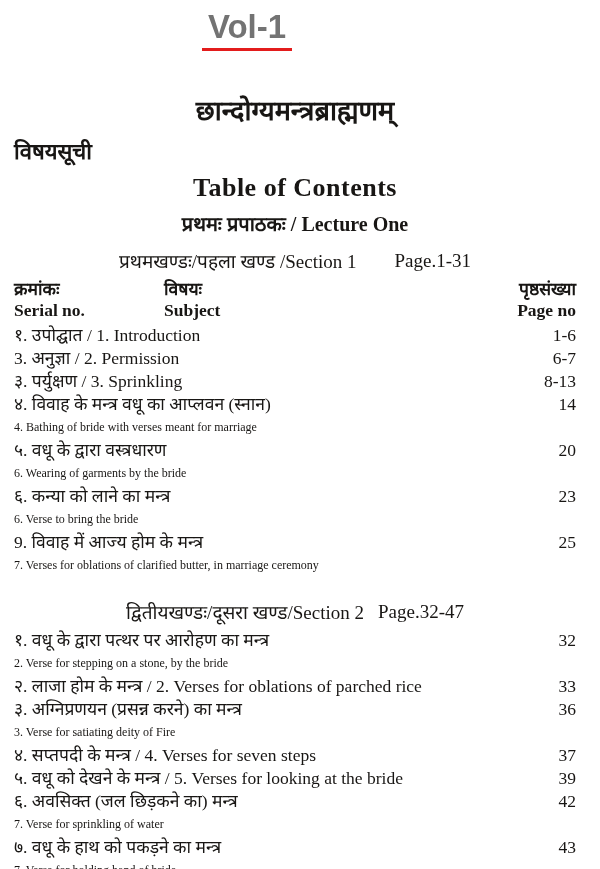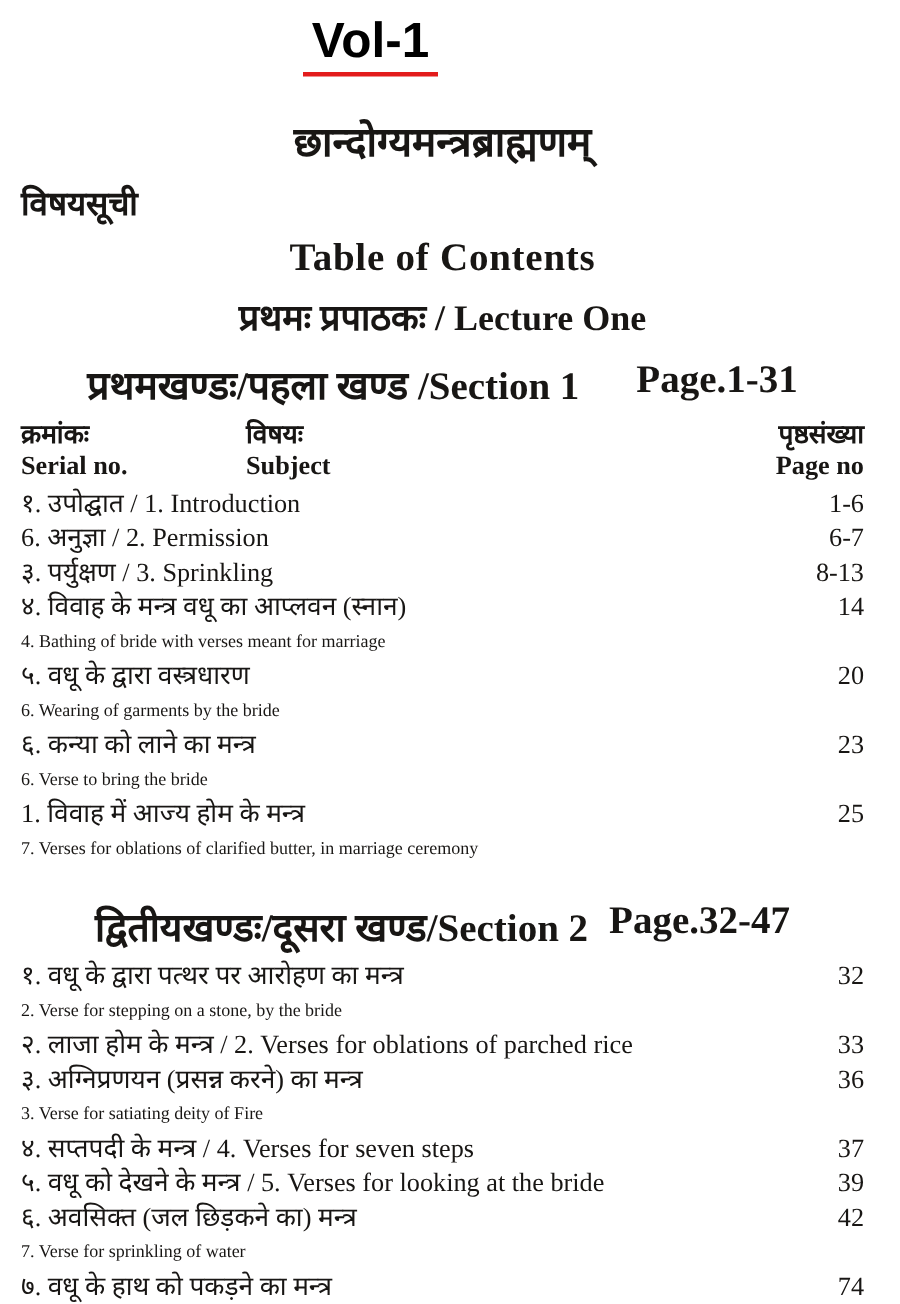--- a/index.html
+++ b/index.html
@@ -15,23 +15,23 @@
     width: 600px;
     height: 869px;
     box-sizing: border-box;
     padding: 6px 24px 0 14px;
   }
   .vol-label {
     text-align: center;
     font-family: "Liberation Sans", "DejaVu Sans", sans-serif;
     font-size: 33px;
     font-weight: bold;
-    color: #000000;
+    color: #737373;
     margin-top: 2px;
-    margin-bottom: 28px;
+    margin-bottom: 44px;
   }
   .vol-label span {
     display: inline-block;
     border-bottom: 3px solid #e31c1c;
     padding: 0 6px 2px 6px;
     transform: translateX(-48px);
   }
   .title-dev {
     text-align: center;
     font-size: 27px;
@@ -46,30 +46,30 @@
   }
   .toc-title {
     text-align: center;
     font-size: 26px;
     font-weight: bold;
     margin-top: 8px;
     letter-spacing: 0.5px;
   }
   .lecture-heading {
     text-align: center;
-    font-size: 24px;
+    font-size: 20px;
     font-weight: bold;
     margin-top: 7px;
   }
   .section-heading {
     display: flex;
     justify-content: center;
-    align-items: flex-start;
-    font-size: 26px;
-    font-weight: bold;
+    align-items: center;
+    font-size: 19px;
+    font-weight: normal;
     margin-top: 11px;
   }
   .section-heading .range { margin-left: 38px; }
   .section-heading.second { margin-top: 22px; margin-bottom: 4px; }
   .section-heading.second .range { margin-left: 14px; }
   .col-headers { margin-top: 5px; }
   .col-row {
     display: flex;
     font-weight: bold;
     font-size: 17.5px;
@@ -123,21 +123,21 @@
       <span class="col-page">Page no</span>
     </div>
   </div>
 
   <div class="toc">
     <div class="row">
       <span class="row-text">१. उपोद्घात / 1. Introduction</span>
       <span class="row-page">1-6</span>
     </div>
     <div class="row">
-      <span class="row-text">6. अनुज्ञा / 2. Permission</span>
+      <span class="row-text">3. अनुज्ञा / 2. Permission</span>
       <span class="row-page">6-7</span>
     </div>
     <div class="row">
       <span class="row-text">३. पर्युक्षण / 3. Sprinkling</span>
       <span class="row-page">8-13</span>
     </div>
     <div class="row">
       <span class="row-text">४. विवाह के मन्त्र वधू का आप्लवन (स्नान)</span>
       <span class="row-page">14</span>
     </div>
@@ -146,21 +146,21 @@
       <span class="row-text">५. वधू के द्वारा वस्त्रधारण</span>
       <span class="row-page">20</span>
     </div>
     <div class="row-cont">6. Wearing of garments by the bride</div>
     <div class="row">
       <span class="row-text">६. कन्या को लाने का मन्त्र</span>
       <span class="row-page">23</span>
     </div>
     <div class="row-cont">6. Verse to bring the bride</div>
     <div class="row">
-      <span class="row-text">1. विवाह में आज्य होम के मन्त्र</span>
+      <span class="row-text">9. विवाह में आज्य होम के मन्त्र</span>
       <span class="row-page">25</span>
     </div>
     <div class="row-cont">7. Verses for oblations of clarified butter, in marriage ceremony</div>
   </div>
 
   <div class="section-heading second">
     <span>द्वितीयखण्डः/दूसरा खण्ड/Section 2</span>
     <span class="range">Page.32-47</span>
   </div>
 
@@ -187,18 +187,18 @@
       <span class="row-text">५. वधू को देखने के मन्त्र / 5. Verses for looking at the bride</span>
       <span class="row-page">39</span>
     </div>
     <div class="row">
       <span class="row-text">६. अवसिक्त (जल छिड़कने का) मन्त्र</span>
       <span class="row-page">42</span>
     </div>
     <div class="row-cont">7. Verse for sprinkling of water</div>
     <div class="row">
       <span class="row-text">७. वधू के हाथ को पकड़ने का मन्त्र</span>
-      <span class="row-page">74</span>
+      <span class="row-page">43</span>
     </div>
     <div class="row-cont">7. Verse for holding hand of bride</div>
   </div>
 
 </div>
 
 </body></html>

